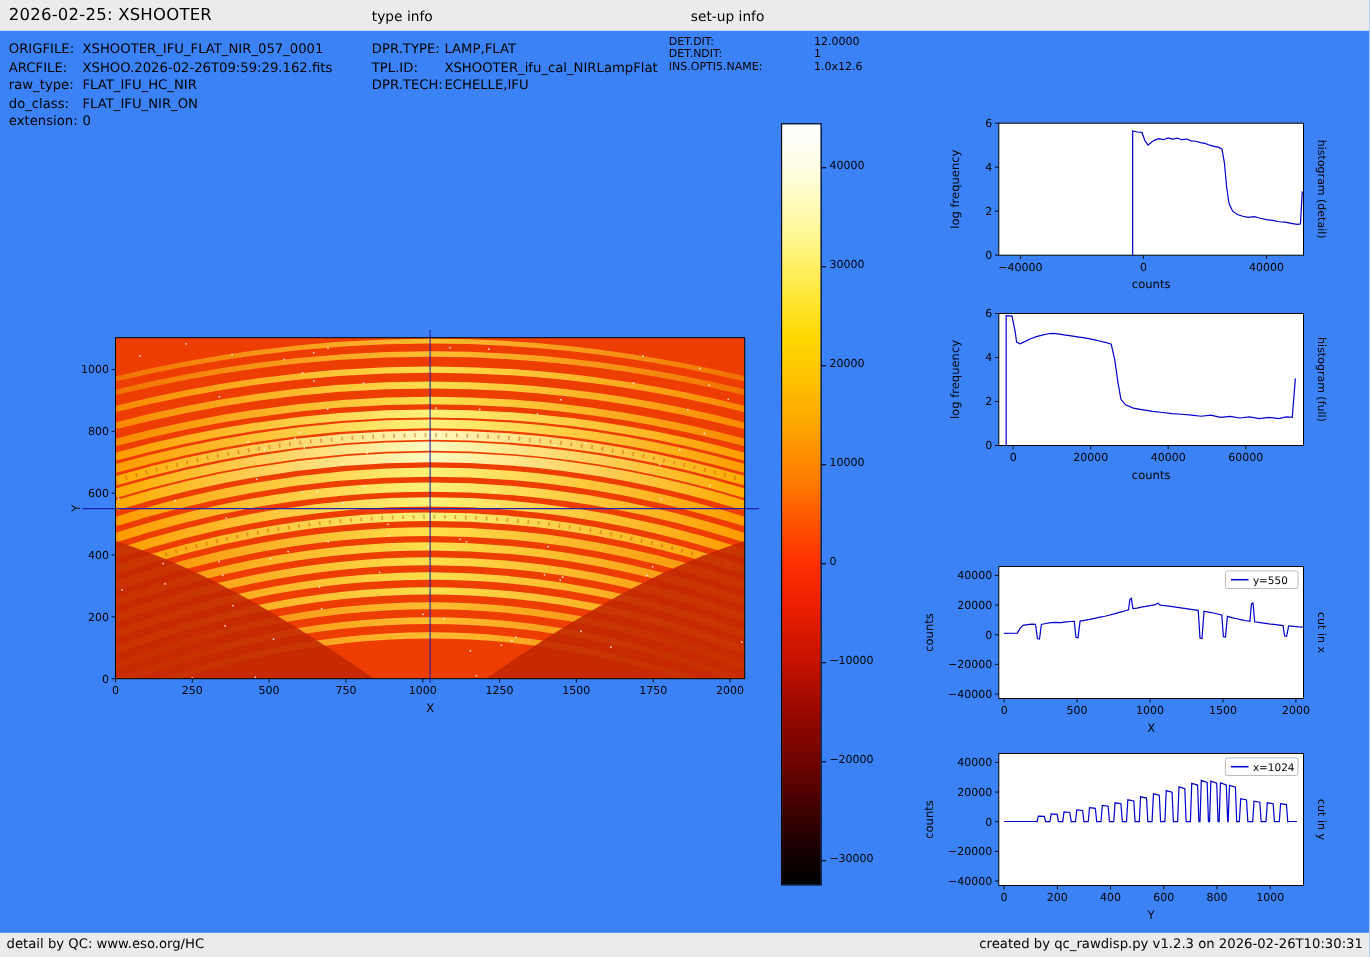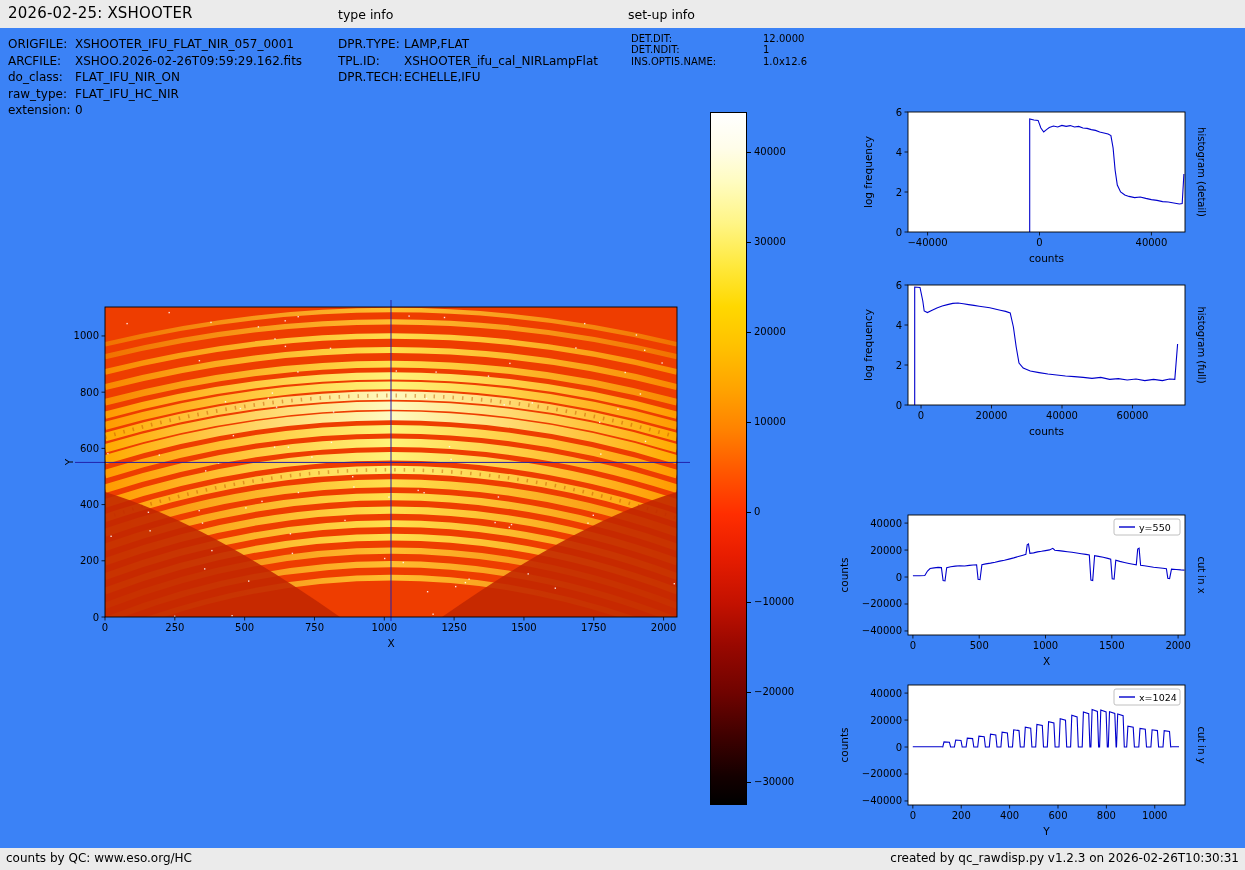--- a/index.html
+++ b/index.html
@@ -37,49 +37,49 @@
   <div class="info-block" style="left:8px;top:36px;width:320px">
     <div class="irow">
         <span class="ilabel" style="width:67px">ORIGFILE:</span>
         <span>XSHOOTER_IFU_FLAT_NIR_057_0001</span>
       </div>
     <div class="irow">
         <span class="ilabel" style="width:67px">ARCFILE:</span>
         <span>XSHOO.2026-02-26T09:59:29.162.fits</span>
       </div>
     <div class="irow">
+        <span class="ilabel" style="width:67px">raw_type:</span>
+        <span>FLAT_IFU_HC_NIR</span>
+      </div>
+    <div class="irow">
         <span class="ilabel" style="width:67px">do_class:</span>
         <span>FLAT_IFU_NIR_ON</span>
       </div>
     <div class="irow">
-        <span class="ilabel" style="width:67px">raw_type:</span>
-        <span>FLAT_IFU_HC_NIR</span>
-      </div>
-    <div class="irow">
         <span class="ilabel" style="width:67px">extension:</span>
         <span>0</span>
       </div>
   </div>
 
   <div class="info-block" style="left:338px;top:36px;width:290px">
     <div class="irow">
         <span class="ilabel" style="width:66px">DPR.TYPE:</span>
         <span>LAMP,FLAT</span>
       </div>
     <div class="irow">
         <span class="ilabel" style="width:66px">TPL.ID:</span>
         <span>XSHOOTER_ifu_cal_NIRLampFlat</span>
       </div>
     <div class="irow">
         <span class="ilabel" style="width:66px">DPR.TECH:</span>
         <span>ECHELLE,IFU</span>
       </div>
   </div>
 
-  <div class="info-block setup" style="left:631px;top:33px;width:240px">
+  <div class="info-block setup" style="left:608px;top:33px;width:240px">
     <div class="irow">
         <span class="ilabel" style="width:132px">DET.DIT:</span>
         <span>12.0000</span>
       </div>
     <div class="irow">
         <span class="ilabel" style="width:132px">DET.NDIT:</span>
         <span>1</span>
       </div>
     <div class="irow">
         <span class="ilabel" style="width:132px">INS.OPTI5.NAME:</span>
@@ -409,17 +409,17 @@
       <text x="216.5" y="158" text-anchor="middle" font-size="10.5">Y</text>
       <text x="18" y="68" text-anchor="middle" font-size="10.5" transform="rotate(-90 18 68)">counts</text>
       <text x="368" y="68" text-anchor="middle" font-size="10" transform="rotate(90 368 68)">cut in y</text>
       <rect x="78" y="8" width="277" height="120" fill="none" stroke="#000" stroke-width="0.9"></rect>
       <rect x="284" y="12" width="66" height="16" rx="2" fill="#ffffff" stroke="#b0b0b0" stroke-width="0.8"></rect>
       <line x1="289" y1="20" x2="305" y2="20" stroke="#0000cc" stroke-width="1.4"></line>
       <text x="309" y="23.5" text-anchor="start" font-size="9.5">x=1024</text>
     </svg>
 
   <div class="bottombar">
-    <span class="bb-left">counts by QC: www.eso.org/HC</span>
+    <span class="bb-left">detail by QC: www.eso.org/HC</span>
     <span class="bb-right">created by qc_rawdisp.py v1.2.3 on 2026-02-26T10:30:31</span>
   </div>
 
 </div>
 
 </body></html>

